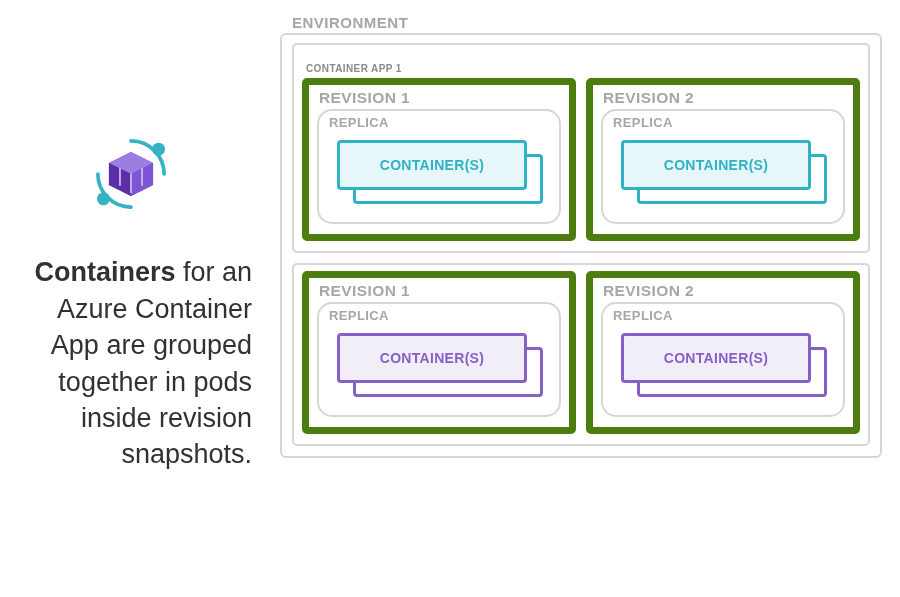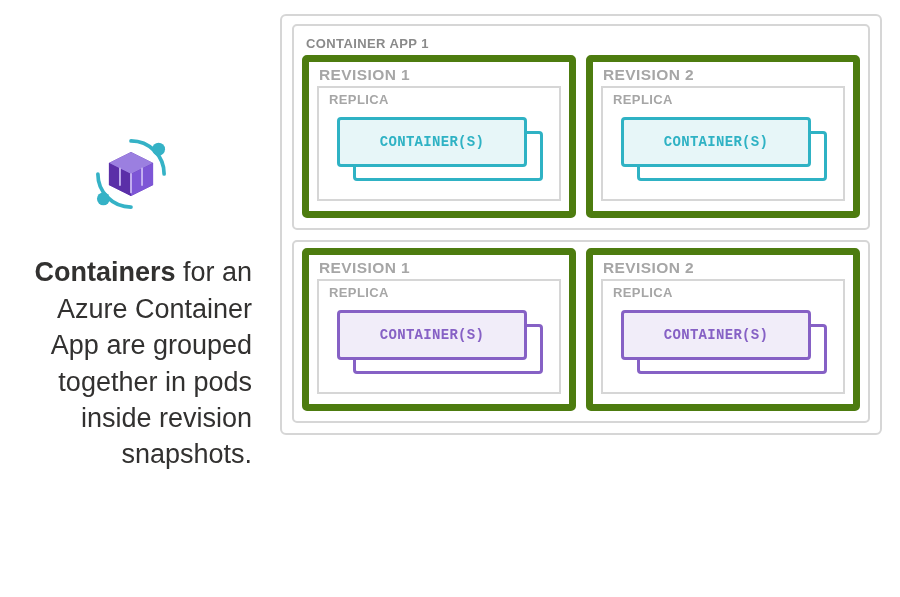--- a/index.html
+++ b/index.html
@@ -53,59 +53,58 @@
       padding: 8px 10px 10px 10px;
     }
     .container-app {
       border: 2px solid #d6d6d6;
       border-radius: 5px;
       padding: 6px 8px 10px 8px;
       margin-bottom: 10px;
     }
     .container-app:last-child { margin-bottom: 0; }
     .app-label {
-      font-size: 13px;
+      font-size: 10px;
       font-weight: 600;
       letter-spacing: 0.4px;
       color: #8a8a8a;
-      margin: 4px 0 4px 4px;
+      margin: 12px 0 4px 4px;
     }
     .revisions {
       display: flex;
       gap: 10px;
     }
     .revision {
       flex: 1;
       border: 7px solid #4d7c0f;
       border-radius: 5px;
       padding: 4px 8px 10px 8px;
     }
     .rev-label {
       font-size: 15.5px;
       font-weight: 600;
       letter-spacing: 0.4px;
       color: #a6a6a6;
       margin: 0 0 2px 2px;
     }
     .replica {
       border: 2px solid #d6d6d6;
-      border-radius: 0;
+      border-radius: 15px;
       padding: 4px 8px 16px 8px;
     }
     .rep-label {
       font-size: 13px;
       font-weight: 600;
       letter-spacing: 0.4px;
       color: #a6a6a6;
       margin: 0 0 8px 2px;
     }
     .stack {
       position: relative;
       height: 68px;
-      font-family: Liberation Mono, monospace;
     }
     .card {
       position: absolute;
       width: 190px;
       height: 50px;
       border-radius: 4px;
       border-width: 3px;
       border-style: solid;
       display: flex;
       align-items: center;
@@ -139,20 +138,21 @@
         <path d="M38 44 L38 62 M50 50 L50 70 M62 44 L62 62" stroke="#c8b6f2" stroke-width="2" stroke-linecap="round" fill="none"></path>
       </g>
     </svg>
   </div>
   <p class="blurb">
     <b>Containers</b><span> for an Azure Container App are grouped together in pods inside revision snapshots.</span>
   </p>
 </div>
 
 <div class="right">
+  <div class="env-label">ENVIRONMENT</div>
   <div class="environment">
 
     <div class="container-app">
       <div class="app-label">CONTAINER APP 1</div>
       <div class="revisions teal">
         <div class="revision">
           <div class="rev-label">REVISION 1</div>
           <div class="replica">
             <div class="rep-label">REPLICA</div>
             <div class="stack">

